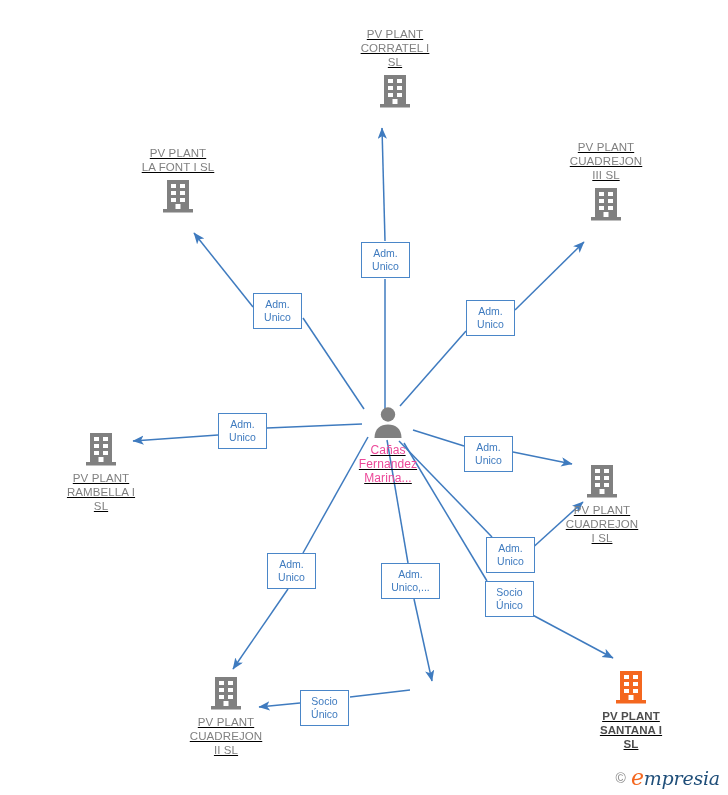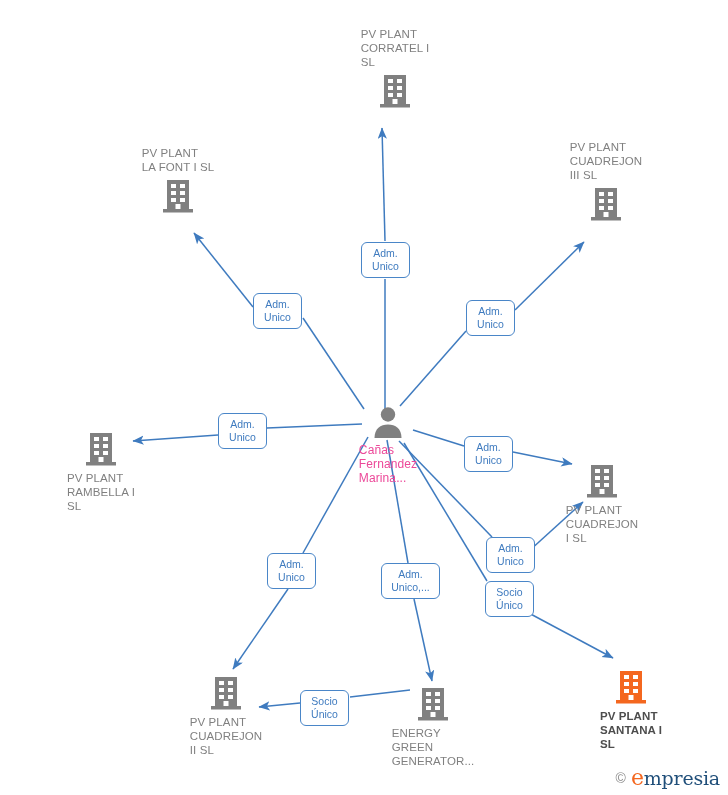--- a/index.html
+++ b/index.html
@@ -32,24 +32,25 @@
     width: 728px;
     height: 795px;
     pointer-events: none;
   }
 
   
   .node {
     position: absolute;
     width: 150px;
     margin-left: -75px;
-    text-align: left;
+    text-align: center;
     display: flex;
     flex-direction: column;
     align-items: center;
+    text-decoration: underline;
   }
   .node.label-above {
     flex-direction: column-reverse;
   }
 
   .node-icon {
     display: block;
     line-height: 0;
   }
   .node-icon svg { display: block; }
@@ -73,21 +74,21 @@
   .node.highlight .node-label {
     color: #4d4d4d;
     font-weight: bold;
   }
 
   
   .edge-label {
     position: absolute;
     background: #ffffff;
     border: 1.4px solid #4a86c8;
-    border-radius: 6px;
+    border-radius: 0;
     color: #3f7bbf;
     font-size: 10.5px;
     line-height: 13px;
     text-align: center;
     padding: 4px 6px 4px 6px;
     white-space: pre-line;
     box-sizing: border-box;
   }
 
   
@@ -100,20 +101,21 @@
     gap: 5px;
     user-select: none;
   }
   #watermark .copy {
     color: #8c8c8c;
     font-size: 14px;
     line-height: 1;
   }
   #watermark .brand {
     font-family: "DejaVu Serif", serif;
+    font-style: italic;
     font-size: 19px;
     line-height: 1;
     color: #1f4e79;
     letter-spacing: -0.2px;
   }
   #watermark .brand .lead {
     color: #f4671f;
     font-size: 22px;
   }
 </style>
@@ -301,38 +303,20 @@
         <rect x="18" y="20" width="5" height="4" fill="#ffffff"></rect>
         <rect x="13.5" y="26" width="5" height="5" fill="#ffffff"></rect>
         <rect x="1" y="31" width="30" height="3.5" fill="#808080"></rect>
       </svg>
     </span>
     <span class="node-label">PV PLANT
 CUADREJON
 II  SL</span>
   </div>
 
-  <div class="node" style="left:433px; top:686px;">
-    <span class="node-icon">
-      <svg width="32" height="36" viewBox="0 0 32 36" xmlns="http://www.w3.org/2000/svg">
-        <rect x="5" y="2" width="22" height="29" fill="#808080"></rect>
-        <rect x="9" y="6" width="5" height="4" fill="#ffffff"></rect>
-        <rect x="18" y="6" width="5" height="4" fill="#ffffff"></rect>
-        <rect x="9" y="13" width="5" height="4" fill="#ffffff"></rect>
-        <rect x="18" y="13" width="5" height="4" fill="#ffffff"></rect>
-        <rect x="9" y="20" width="5" height="4" fill="#ffffff"></rect>
-        <rect x="18" y="20" width="5" height="4" fill="#ffffff"></rect>
-        <rect x="13.5" y="26" width="5" height="5" fill="#ffffff"></rect>
-        <rect x="1" y="31" width="30" height="3.5" fill="#808080"></rect>
-      </svg>
-    </span>
-    <span class="node-label">ENERGY
-GREEN
-GENERATOR...</span>
-  </div>
 
   <div class="node highlight" style="left:631px; top:669px;">
     <span class="node-icon">
       <svg width="32" height="36" viewBox="0 0 32 36" xmlns="http://www.w3.org/2000/svg">
         <rect x="5" y="2" width="22" height="29" fill="#F4671F"></rect>
         <rect x="9" y="6" width="5" height="4" fill="#ffffff"></rect>
         <rect x="18" y="6" width="5" height="4" fill="#ffffff"></rect>
         <rect x="9" y="13" width="5" height="4" fill="#ffffff"></rect>
         <rect x="18" y="13" width="5" height="4" fill="#ffffff"></rect>
         <rect x="9" y="20" width="5" height="4" fill="#ffffff"></rect>

